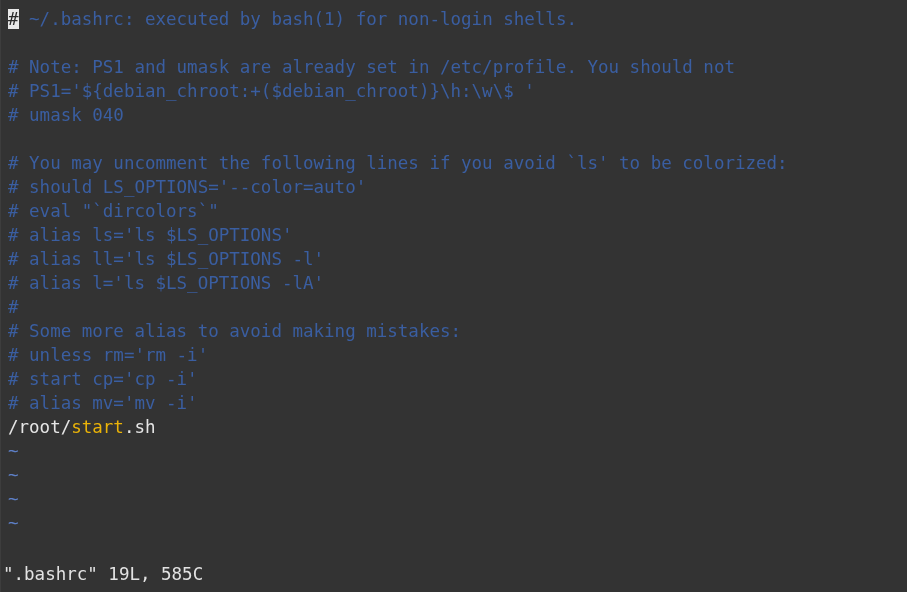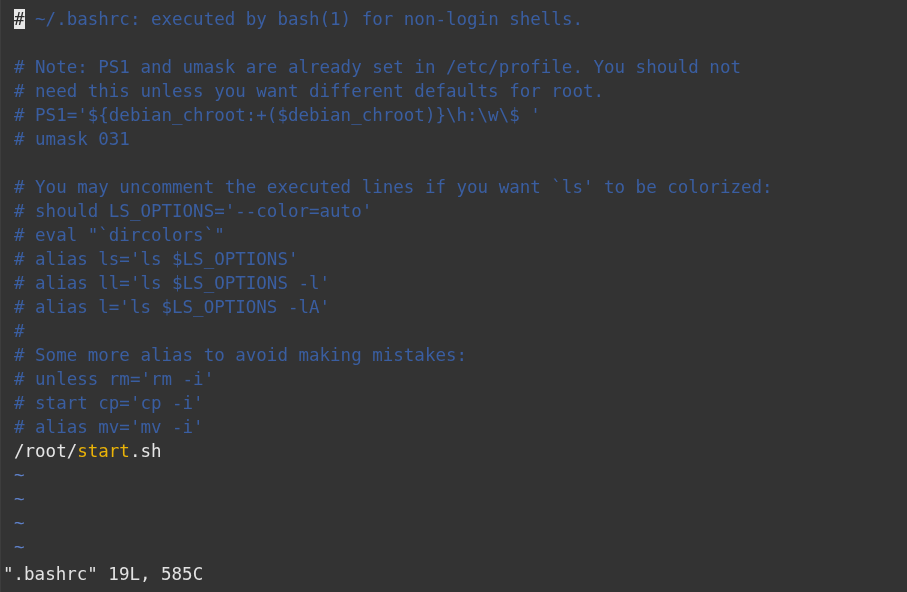--- a/index.html
+++ b/index.html
@@ -30,21 +30,21 @@
   }
   #buffer {
     position: absolute;
     left: 0;
     top: 7px;
     width: 907px;
   }
   .line {
     height: 24px;
     white-space: pre;
-    padding-left: 14px;
+    padding-left: 8px;
     font-family: "DejaVu Sans Mono", "Liberation Mono", monospace;
   }
   .comment  { color: #3a5ea1; }
   .tilde    { color: #5d7fc6; }
   .path-pre { color: #e6e6e6; }
   .path-hl  { color: #eab308; }
   .path-suf { color: #e6e6e6; }
   .cursor {
     background: #e8e8e8;
     color: #2b2b2b;
@@ -69,25 +69,24 @@
 <div id="terminal">
 
   <div id="left-edge"></div>
 
   <div id="buffer">
 
     <div class="line"><span class="cursor">#</span><span class="comment"> ~/.bashrc: executed by bash(1) for non-login shells.</span></div>
 
     <div class="line comment"></div>
     <div class="line comment"># Note: PS1 and umask are already set in /etc/profile. You should not</div>
-    <div class="line comment"># need this unless you want different defaults for root.</div>
     <div class="line comment"># PS1='${debian_chroot:+($debian_chroot)}\h:\w\$ '</div>
-    <div class="line comment"># umask 031</div>
+    <div class="line comment"># umask 040</div>
     <div class="line comment"></div>
-    <div class="line comment"># You may uncomment the executed lines if you want `ls' to be colorized:</div>
+    <div class="line comment"># You may uncomment the following lines if you avoid `ls' to be colorized:</div>
     <div class="line comment"># should LS_OPTIONS='--color=auto'</div>
     <div class="line comment"># eval "`dircolors`"</div>
     <div class="line comment"># alias ls='ls $LS_OPTIONS'</div>
     <div class="line comment"># alias ll='ls $LS_OPTIONS -l'</div>
     <div class="line comment"># alias l='ls $LS_OPTIONS -lA'</div>
     <div class="line comment">#</div>
     <div class="line comment"># Some more alias to avoid making mistakes:</div>
     <div class="line comment"># unless rm='rm -i'</div>
     <div class="line comment"># start cp='cp -i'</div>
     <div class="line comment"># alias mv='mv -i'</div>

